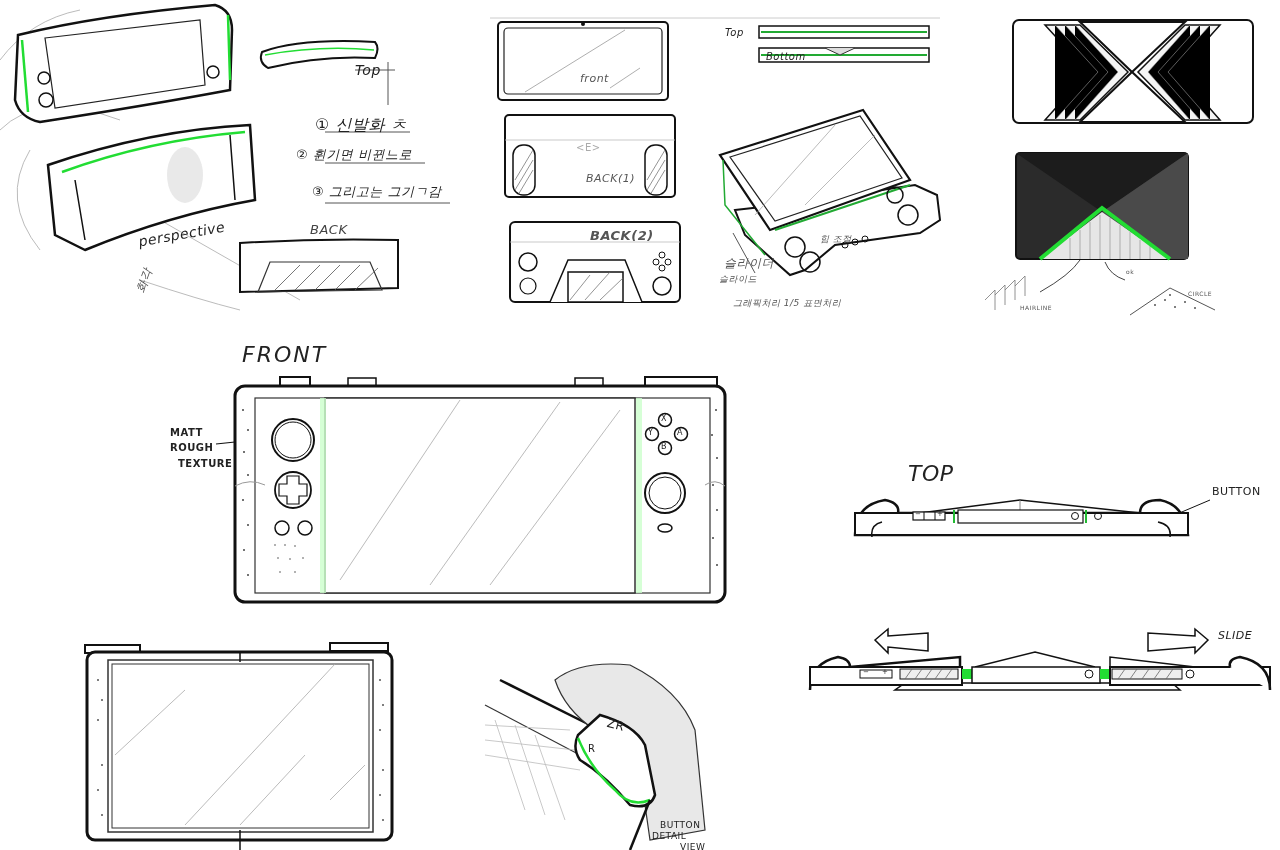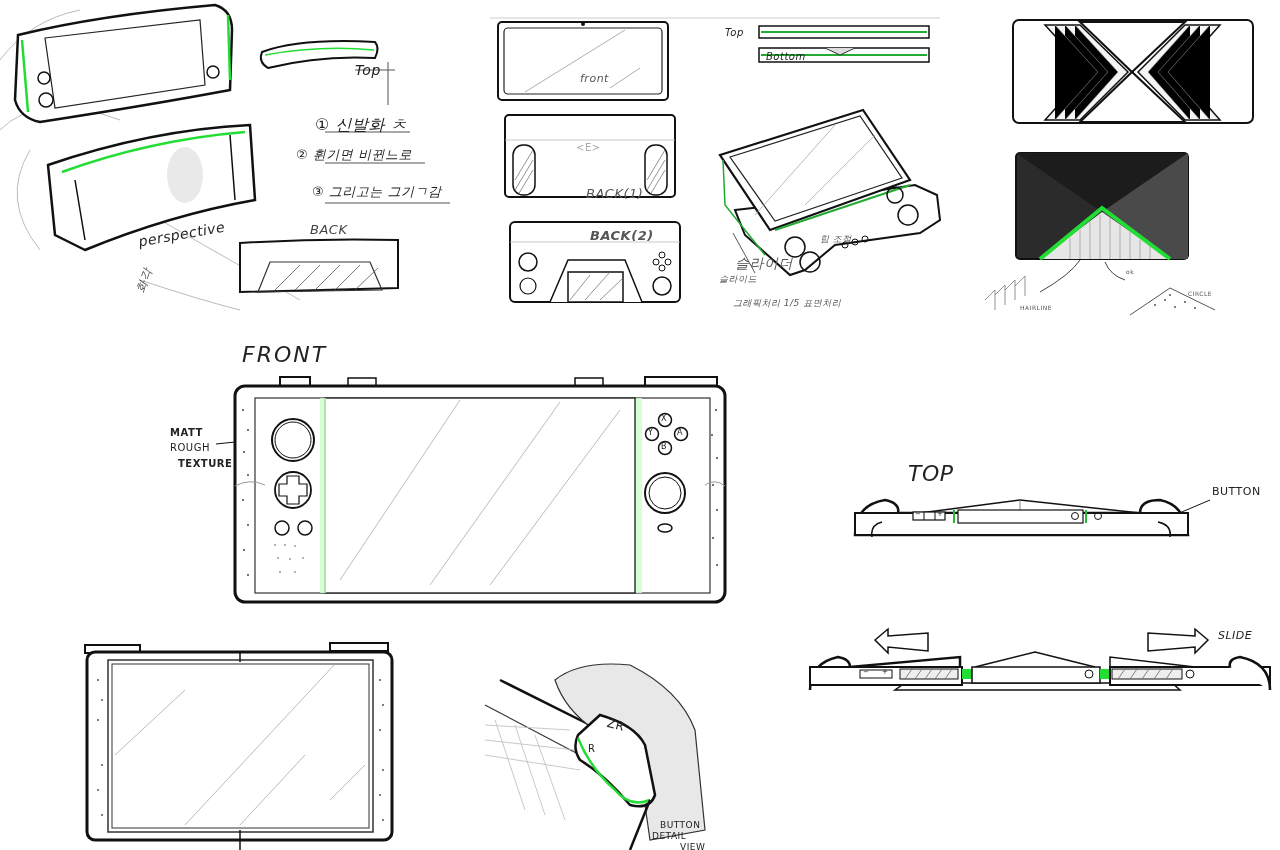--- a/index.html
+++ b/index.html
@@ -84,21 +84,21 @@
     <circle cx="38" cy="252" r="9" fill="none" stroke="#111" stroke-width="1.5"></circle>
     <circle cx="38" cy="276" r="8" fill="none" stroke="#111" stroke-width="1.2"></circle>
     <circle cx="172" cy="276" r="9" fill="none" stroke="#111" stroke-width="1.5"></circle>
     <circle cx="172" cy="245" r="3" fill="none" stroke="#111"></circle>
       <circle cx="166" cy="252" r="3" fill="none" stroke="#111"></circle>
       <circle cx="178" cy="252" r="3" fill="none" stroke="#111"></circle>
       <circle cx="172" cy="258" r="3" fill="none" stroke="#111"></circle>
   </svg>
   <span class="lbl hand" style="left:90px;top:62px;font-size:11px;color:#555;">front</span>
   <span class="lbl" style="left:86px;top:132px;font-size:10px;color:#aaa;">&lt;E&gt;</span>
-  <span class="lbl hand" style="left:96px;top:162px;font-size:13px;color:#555;margin-top:14px;">BACK(1)</span>
+  <span class="lbl hand" style="left:96px;top:162px;font-size:11px;color:#555;">BACK(1)</span>
   <span class="lbl hand" style="left:100px;top:218px;font-size:13px;color:#555;font-weight:bold;">BACK(2)</span>
 </div>
 
 <div class="sk" style="left:715px;top:15px;width:240px;height:300px;">
   <svg width="240" height="300">
     <rect x="44" y="11" width="170" height="12" fill="#fff" stroke="#111" stroke-width="1.5"></rect>
     <path d="M46 17 L212 17" stroke="#22aa33" stroke-width="2"></path>
     <rect x="44" y="33" width="170" height="14" fill="#fff" stroke="#111" stroke-width="1.5"></rect>
     <path d="M46 40 L212 40" stroke="#22aa33" stroke-width="2"></path>
     <path d="M110 33 L125 40 L140 33" fill="#ddd" stroke="#333"></path>
@@ -115,21 +115,21 @@
     <circle cx="180" cy="180" r="8" fill="none" stroke="#111" stroke-width="1.5"></circle>
     <circle cx="193" cy="200" r="10" fill="none" stroke="#111" stroke-width="1.5"></circle>
     <circle cx="130" cy="230" r="3" fill="none" stroke="#111"></circle>
       <circle cx="140" cy="227" r="3" fill="none" stroke="#111"></circle>
       <circle cx="150" cy="224" r="3" fill="none" stroke="#111"></circle>
     <path d="M18 218 L40 258" stroke="#555" stroke-width="1"></path>
   </svg>
   <span class="lbl hand" style="left:10px;top:12px;font-size:10px;">Top</span>
   <span class="lbl hand" style="left:4px;top:36px;font-size:10px;margin-left:47px;">Bottom</span>
   <span class="lbl hand" style="left:105px;top:218px;font-size:9px;color:#555;">힘 조절</span>
-  <span class="lbl hand" style="left:20px;top:240px;font-size:14px;color:#555;">슬라이더</span>
+  <span class="lbl hand" style="left:9px;top:240px;font-size:12px;color:#555;">슬라이더</span>
   <span class="lbl hand" style="left:4px;top:258px;font-size:9px;color:#555;">슬라이드</span>
   <span class="lbl hand" style="left:18px;top:282px;font-size:9px;color:#555;">그래픽처리 1/5 표면처리</span>
 </div>
 
 <div class="sk" style="left:980px;top:10px;width:300px;height:310px;">
   <svg width="300" height="310">
     <rect x="33" y="10" width="240" height="103" rx="6" fill="#fff" stroke="#111" stroke-width="2"></rect>
     <path d="M100 12 L205 12 L152 62 Z" fill="#fff" stroke="#111" stroke-width="2"></path>
     <path d="M100 112 L205 112 L152 62 Z" fill="#fff" stroke="#111" stroke-width="2"></path>
     <path d="M65 15 L100 15 L148 62 L100 110 L65 110 L108 62 Z" fill="#f5f5f5" stroke="#111" stroke-width="1.5"></path>
@@ -163,21 +163,21 @@
       </g>
   </svg>
   <span class="lbl" style="left:40px;top:294px;font-size:6px;color:#555;">HAIRLINE</span>
   <span class="lbl" style="left:208px;top:280px;font-size:6px;color:#555;">CIRCLE</span>
   <span class="lbl" style="left:146px;top:258px;font-size:6px;color:#555;">ok</span>
 </div>
 
 <div class="sk" style="left:160px;top:340px;width:580px;height:270px;">
   <span class="lbl hand" style="left:82px;top:2px;font-size:22px;letter-spacing:2px;">FRONT</span>
   <span class="lbl" style="left:10px;top:87px;font-size:10px;font-weight:bold;">MATT</span>
-  <span class="lbl" style="left:10px;top:102px;font-size:10px;font-weight:normal;">ROUGH</span>
+  <span class="lbl" style="left:10px;top:102px;font-size:10px;font-weight:bold;">ROUGH</span>
   <span class="lbl" style="left:18px;top:118px;font-size:10px;font-weight:bold;">TEXTURE</span>
   <svg width="580" height="270">
     <path d="M56 104 L75 102" stroke="#111" stroke-width="1.2"></path>
     <rect x="120" y="37" width="30" height="10" fill="#fff" stroke="#111" stroke-width="2"></rect>
     <rect x="188" y="38" width="28" height="8" fill="#fff" stroke="#111" stroke-width="1.5"></rect>
     <rect x="415" y="38" width="28" height="8" fill="#fff" stroke="#111" stroke-width="1.5"></rect>
     <rect x="485" y="37" width="72" height="10" fill="#fff" stroke="#111" stroke-width="2"></rect>
     <rect x="75" y="46" width="490" height="216" rx="10" fill="#fff" stroke="#111" stroke-width="3"></rect>
     <rect x="95" y="58" width="455" height="195" fill="#fff" stroke="#333" stroke-width="1.2"></rect>
     <rect x="165" y="58" width="310" height="195" fill="#fff" stroke="#333" stroke-width="1.5"></rect>

